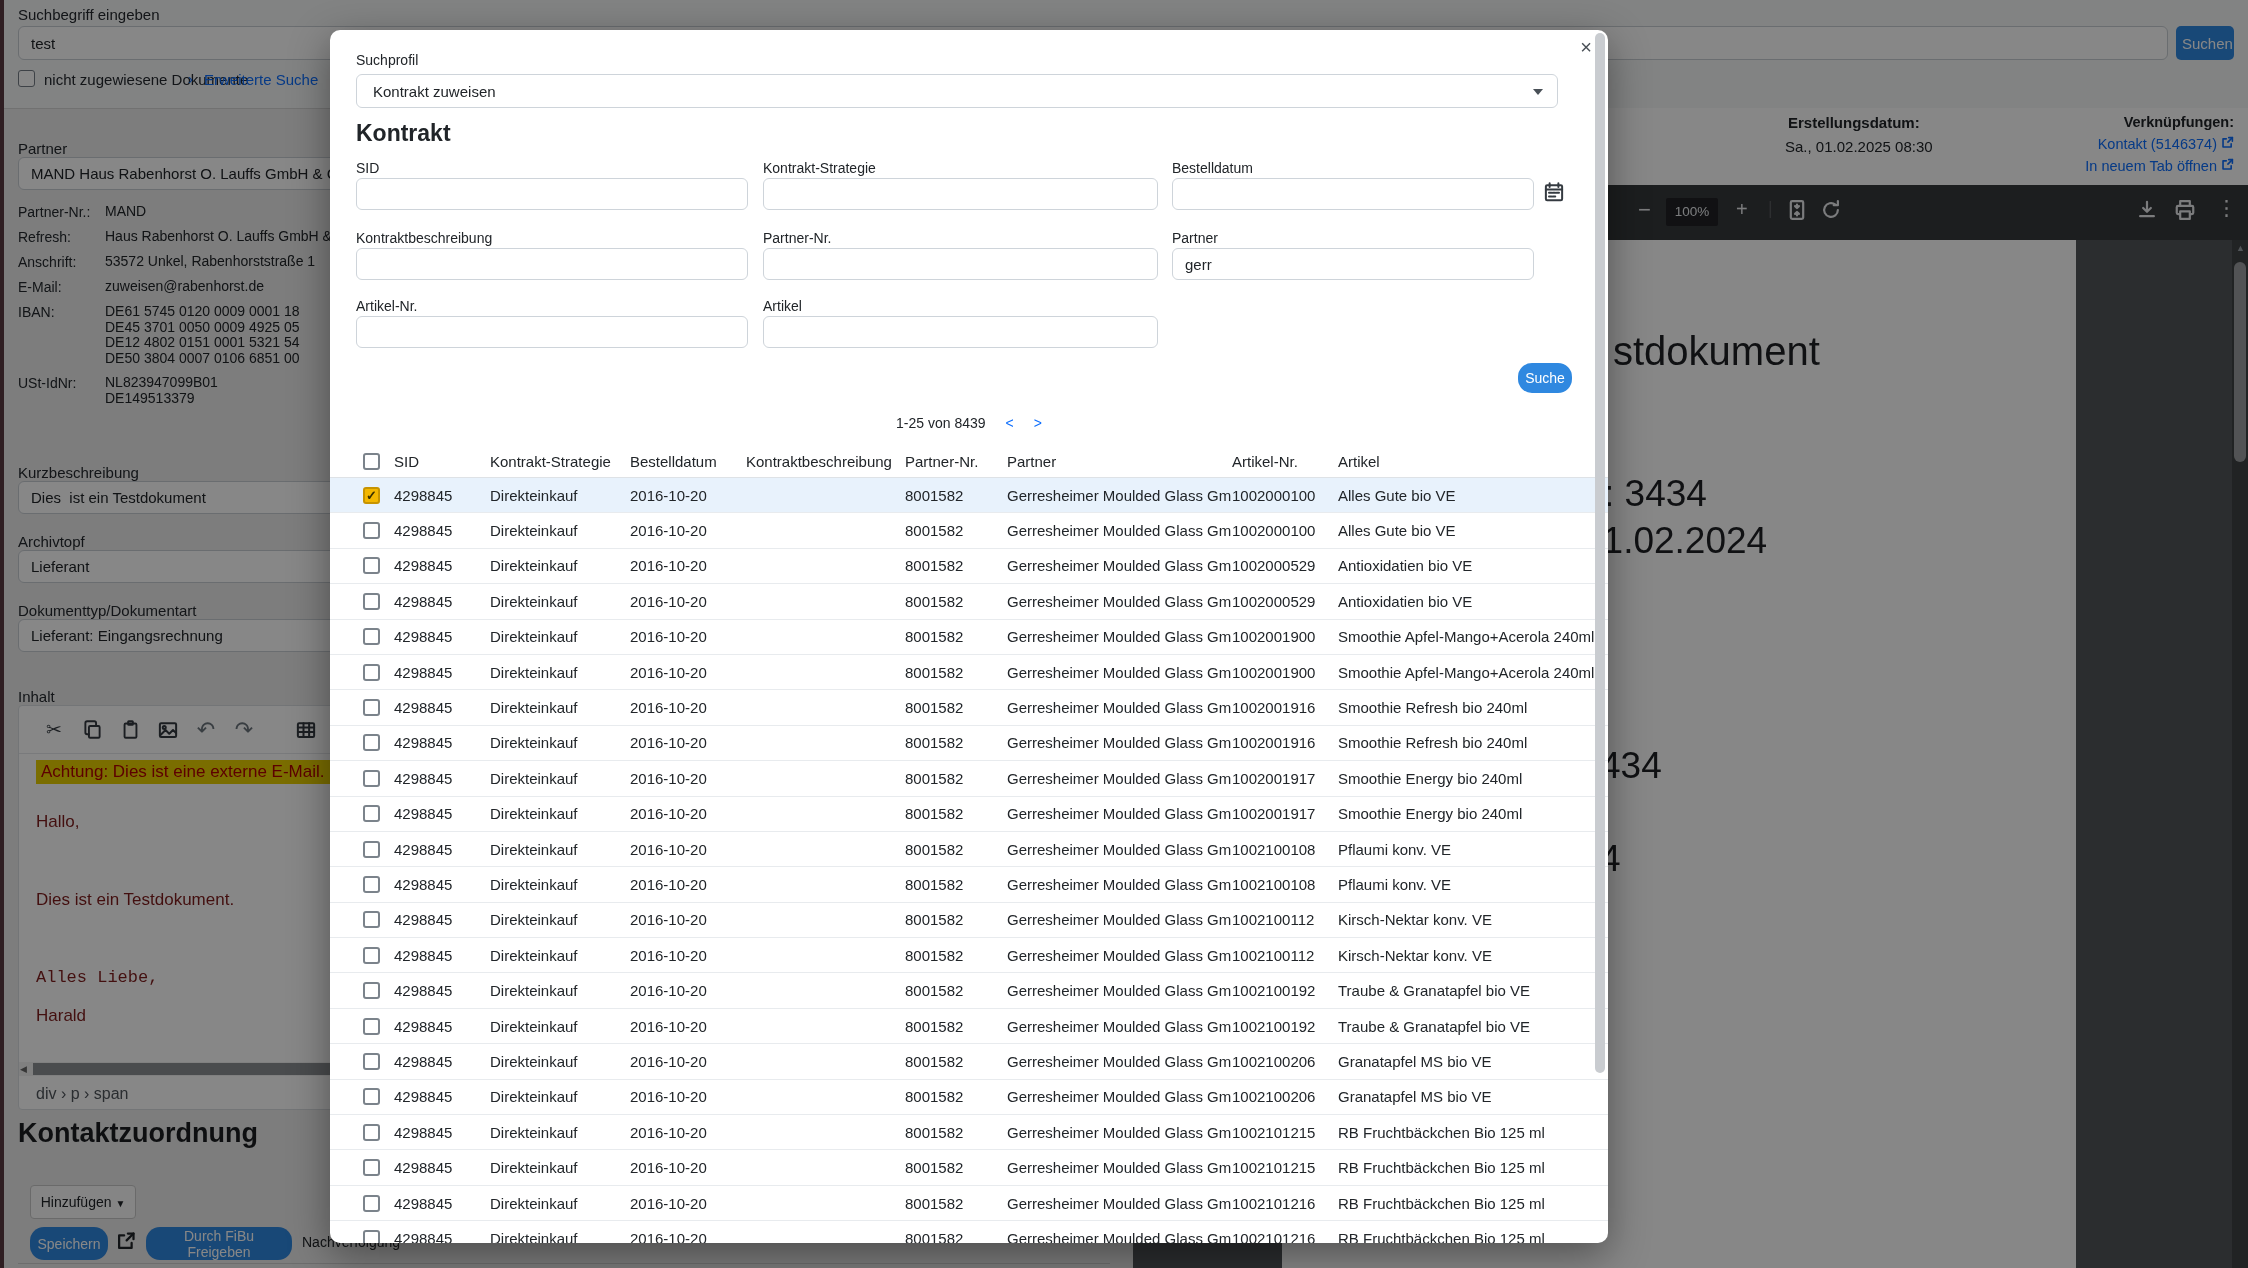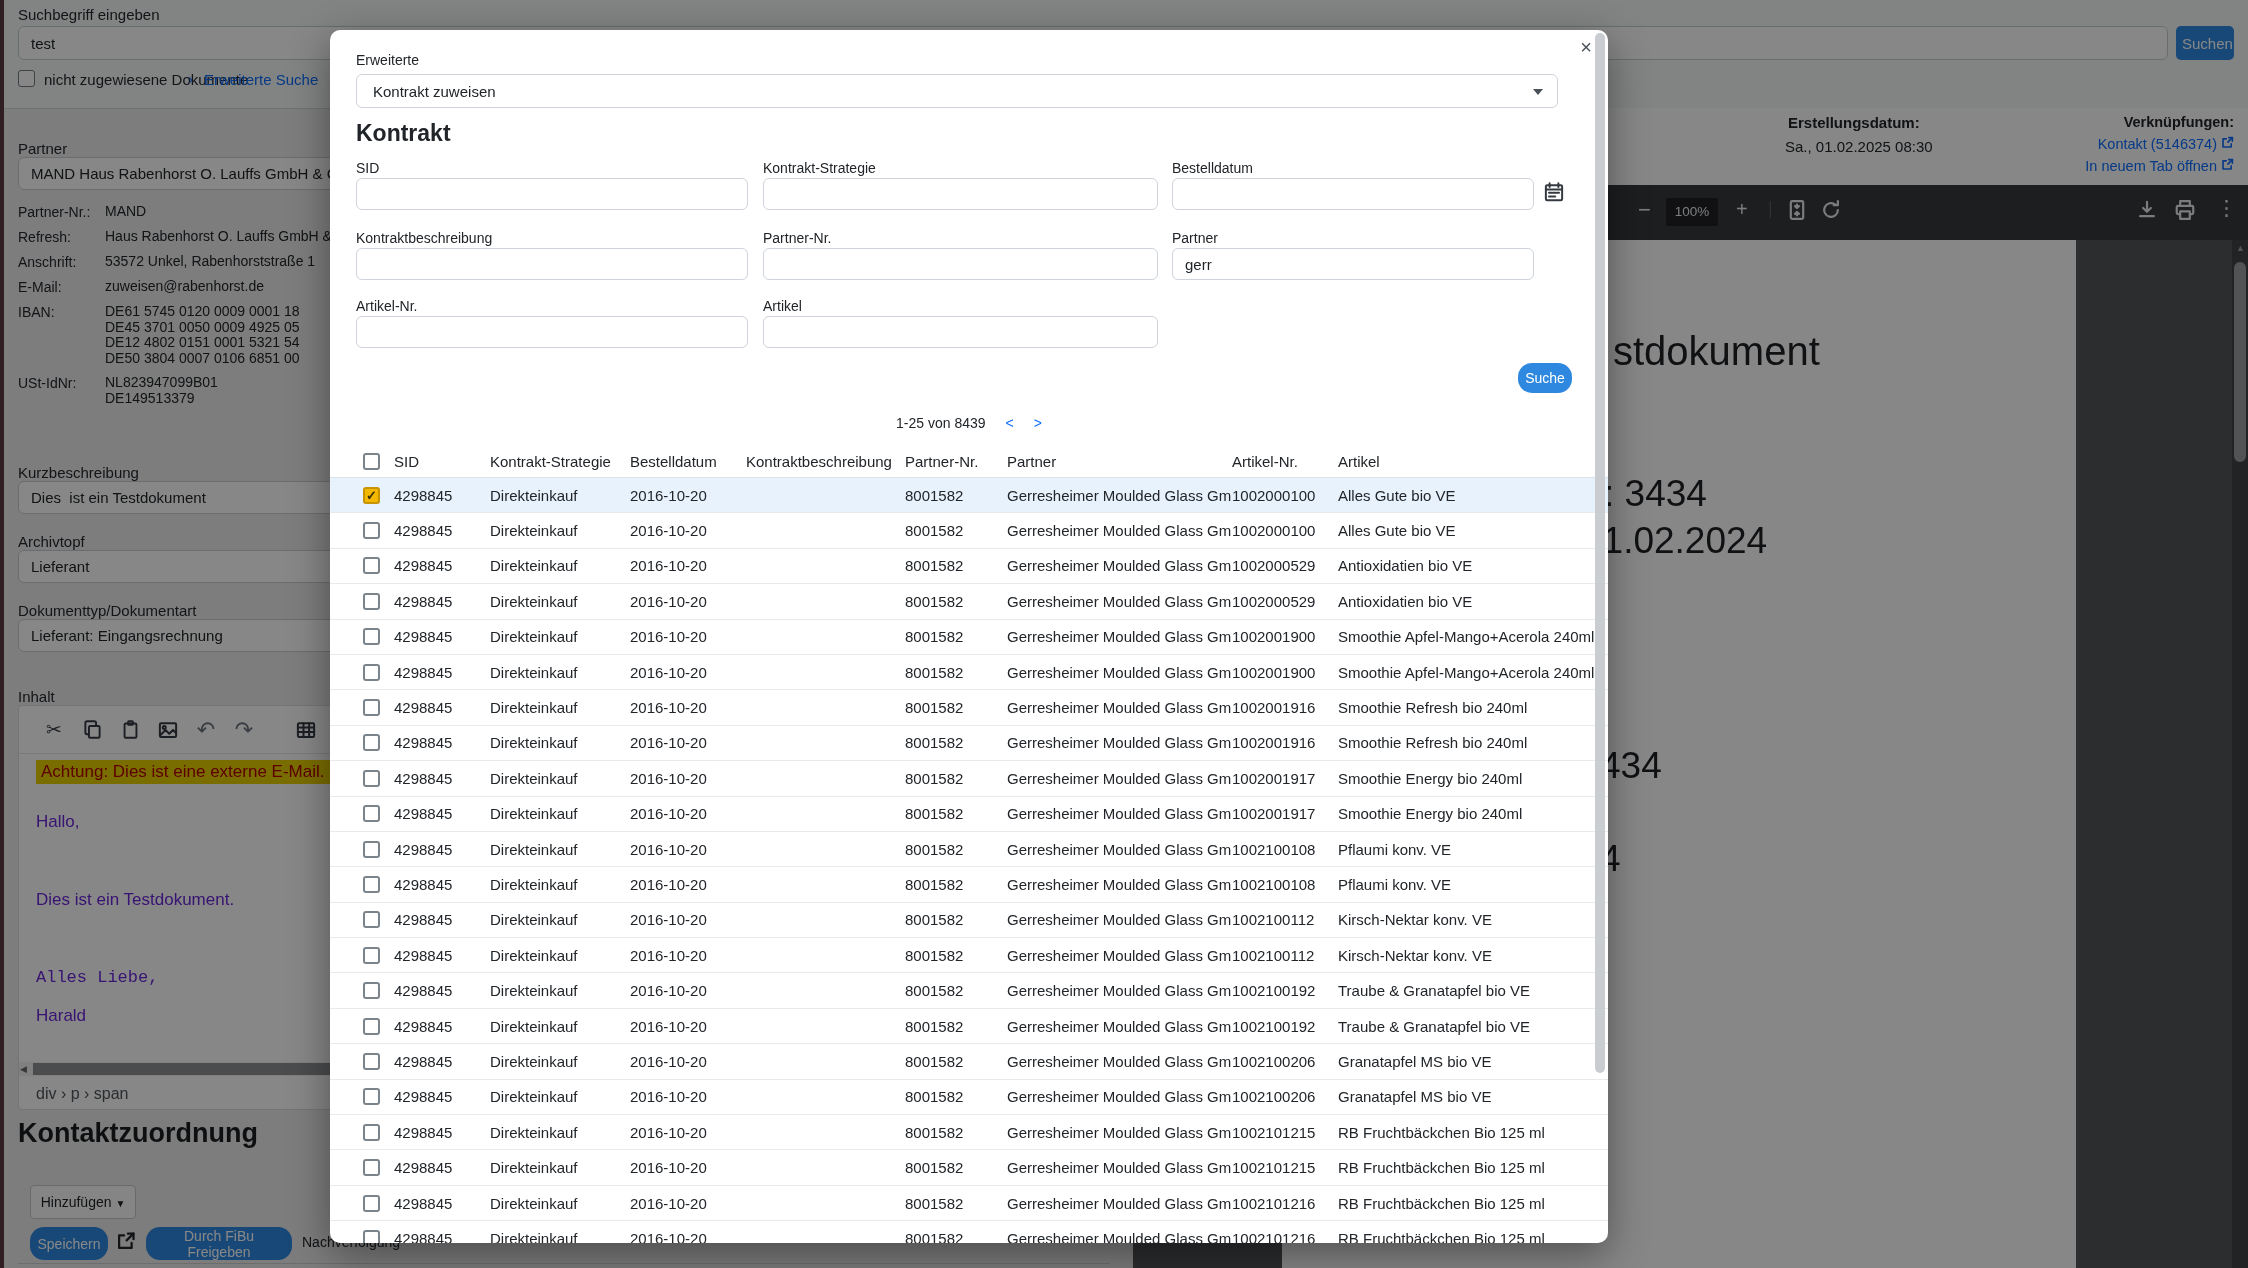--- a/index.html
+++ b/index.html
@@ -15,21 +15,21 @@
   .cbx{position:absolute;width:17px;height:17px;background:#fff;border:2px solid #767e86;border-radius:3px;box-sizing:border-box;}
   
   .left-rail{position:absolute;left:0;top:0;width:4px;height:1268px;background:#5a3a40;}
   .leftpanel{position:absolute;left:4px;top:108px;width:1129px;height:1160px;background:#ececec;border-top:1px solid #d6d6d6;box-sizing:border-box;}
   .drow{display:flex;margin-bottom:9px;font-size:14px;}
   .dlabel{width:87px;flex:none;color:#24292e;}
   .dline{line-height:15.5px;}
   .editor{position:absolute;left:18px;top:705px;width:1092px;height:405px;background:#fff;border:1px solid #d9dde1;border-radius:4px;box-sizing:border-box;}
   .etb{position:absolute;left:0;top:0;width:100%;height:48px;border-bottom:1px solid #e4e7ea;box-sizing:border-box;display:flex;align-items:center;padding-left:24px;gap:16px;color:#343a40;}
   .eicon{width:22px;height:22px;display:inline-flex;align-items:center;justify-content:center;font-size:19px;color:#343a40;}
-  .eline{position:absolute;font-size:17px;color:#6d28d9;white-space:nowrap;}
+  .eline{position:absolute;font-size:17px;color:#7f1d1d;white-space:nowrap;}
   .warn{background:#e6cf00;color:#b00000;padding:2px 5px;}
   .hscroll{position:absolute;left:19px;top:1062px;width:1089px;height:14px;background:#f1f1f1;}
   .hthumb{position:absolute;left:33px;top:1063px;width:1040px;height:12px;background:#8d9093;}
   .bluebtn{position:absolute;background:#2f88e0;color:#fff;border:none;border-radius:14px;font-family:"Liberation Sans",sans-serif;font-size:14px;}
   
   .dochead{position:absolute;left:1133px;top:108px;width:1115px;height:77px;background:#fff;}
   .pdftb{position:absolute;left:1133px;top:185px;width:1115px;height:55px;background:#36393c;}
   .tbi{position:absolute;color:#e8eaed;}
   .viewer{position:absolute;left:1133px;top:240px;width:1115px;height:1028px;background:#525659;}
   .page{position:absolute;left:1282px;top:240px;width:794px;height:1028px;background:#fff;}
@@ -229,21 +229,21 @@
   <div class="frag" style="left:1600px;top:838px;font-size:37px;">4</div>
   <div class="vscroll"></div>
   <div class="abs" style="left:2236px;top:243px;font-size:9px;color:#9aa0a6;">▲</div>
   <div class="vthumb"></div>
 
   <div class="overlay"></div>
 
   <div class="modal">
     <div class="abs" style="right:16px;top:6px;font-size:20px;color:#495057;cursor:pointer;">×</div>
 
-    <div class="mlbl" style="left:26px;top:22px;">Erweiterte</div>
+    <div class="mlbl" style="left:26px;top:22px;">Suchprofil</div>
     <div class="abs" style="left:26px;top:44px;width:1202px;height:34px;border:1px solid #ced4da;border-radius:6px;box-sizing:border-box;">
       <span class="abs" style="left:16px;top:8px;font-size:15px;">Kontrakt zuweisen</span>
       <span class="caret" style="right:14px;top:14px;"></span>
     </div>
 
     <div class="abs" style="left:26px;top:90px;font-size:23px;font-weight:bold;">Kontrakt</div>
 
     <div class="mlbl" style="left:26px;top:130px;">SID</div>
     <input class="minp" style="left: 26px; top: 148px; width: 392px;">
     <div class="mlbl" style="left:433px;top:130px;">Kontrakt-Strategie</div>

